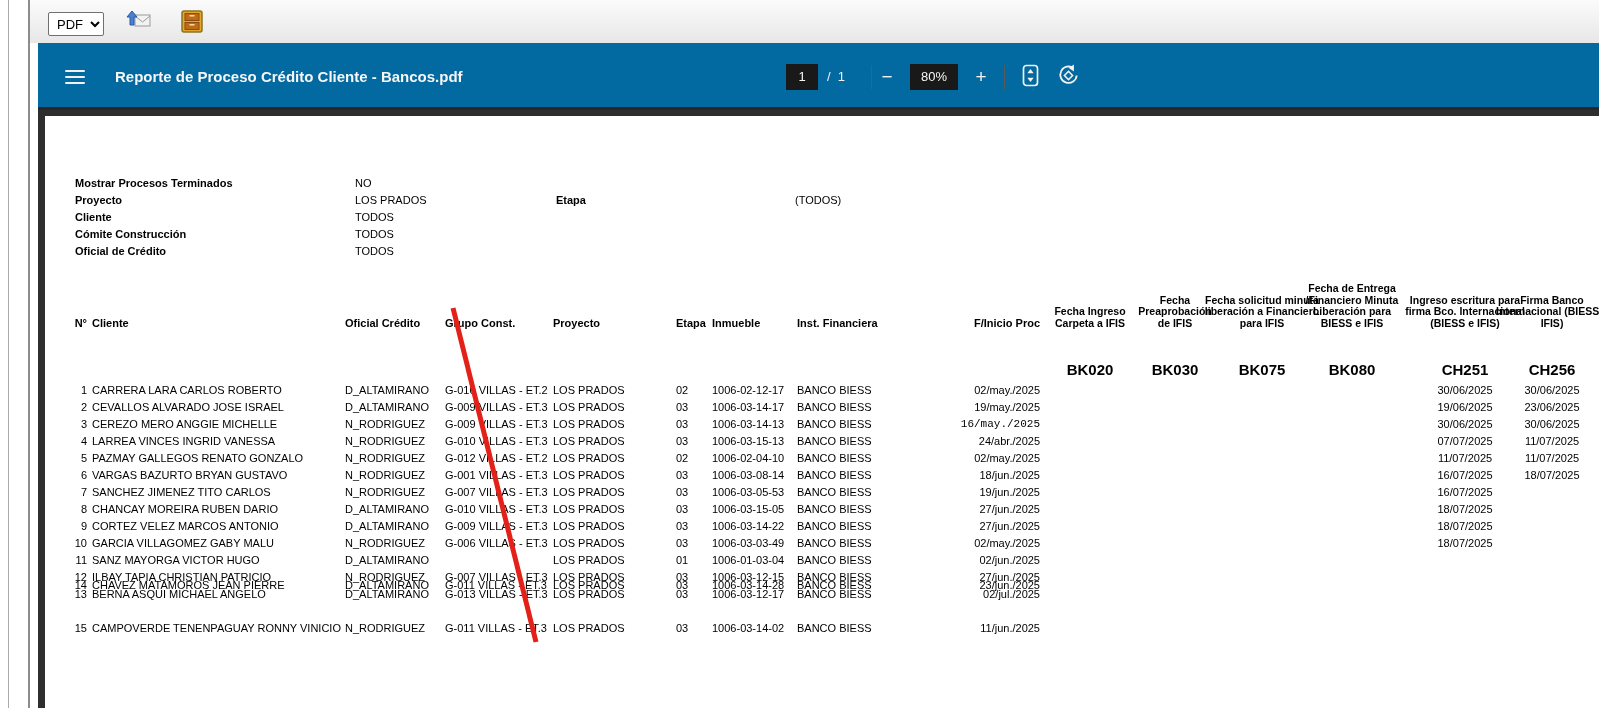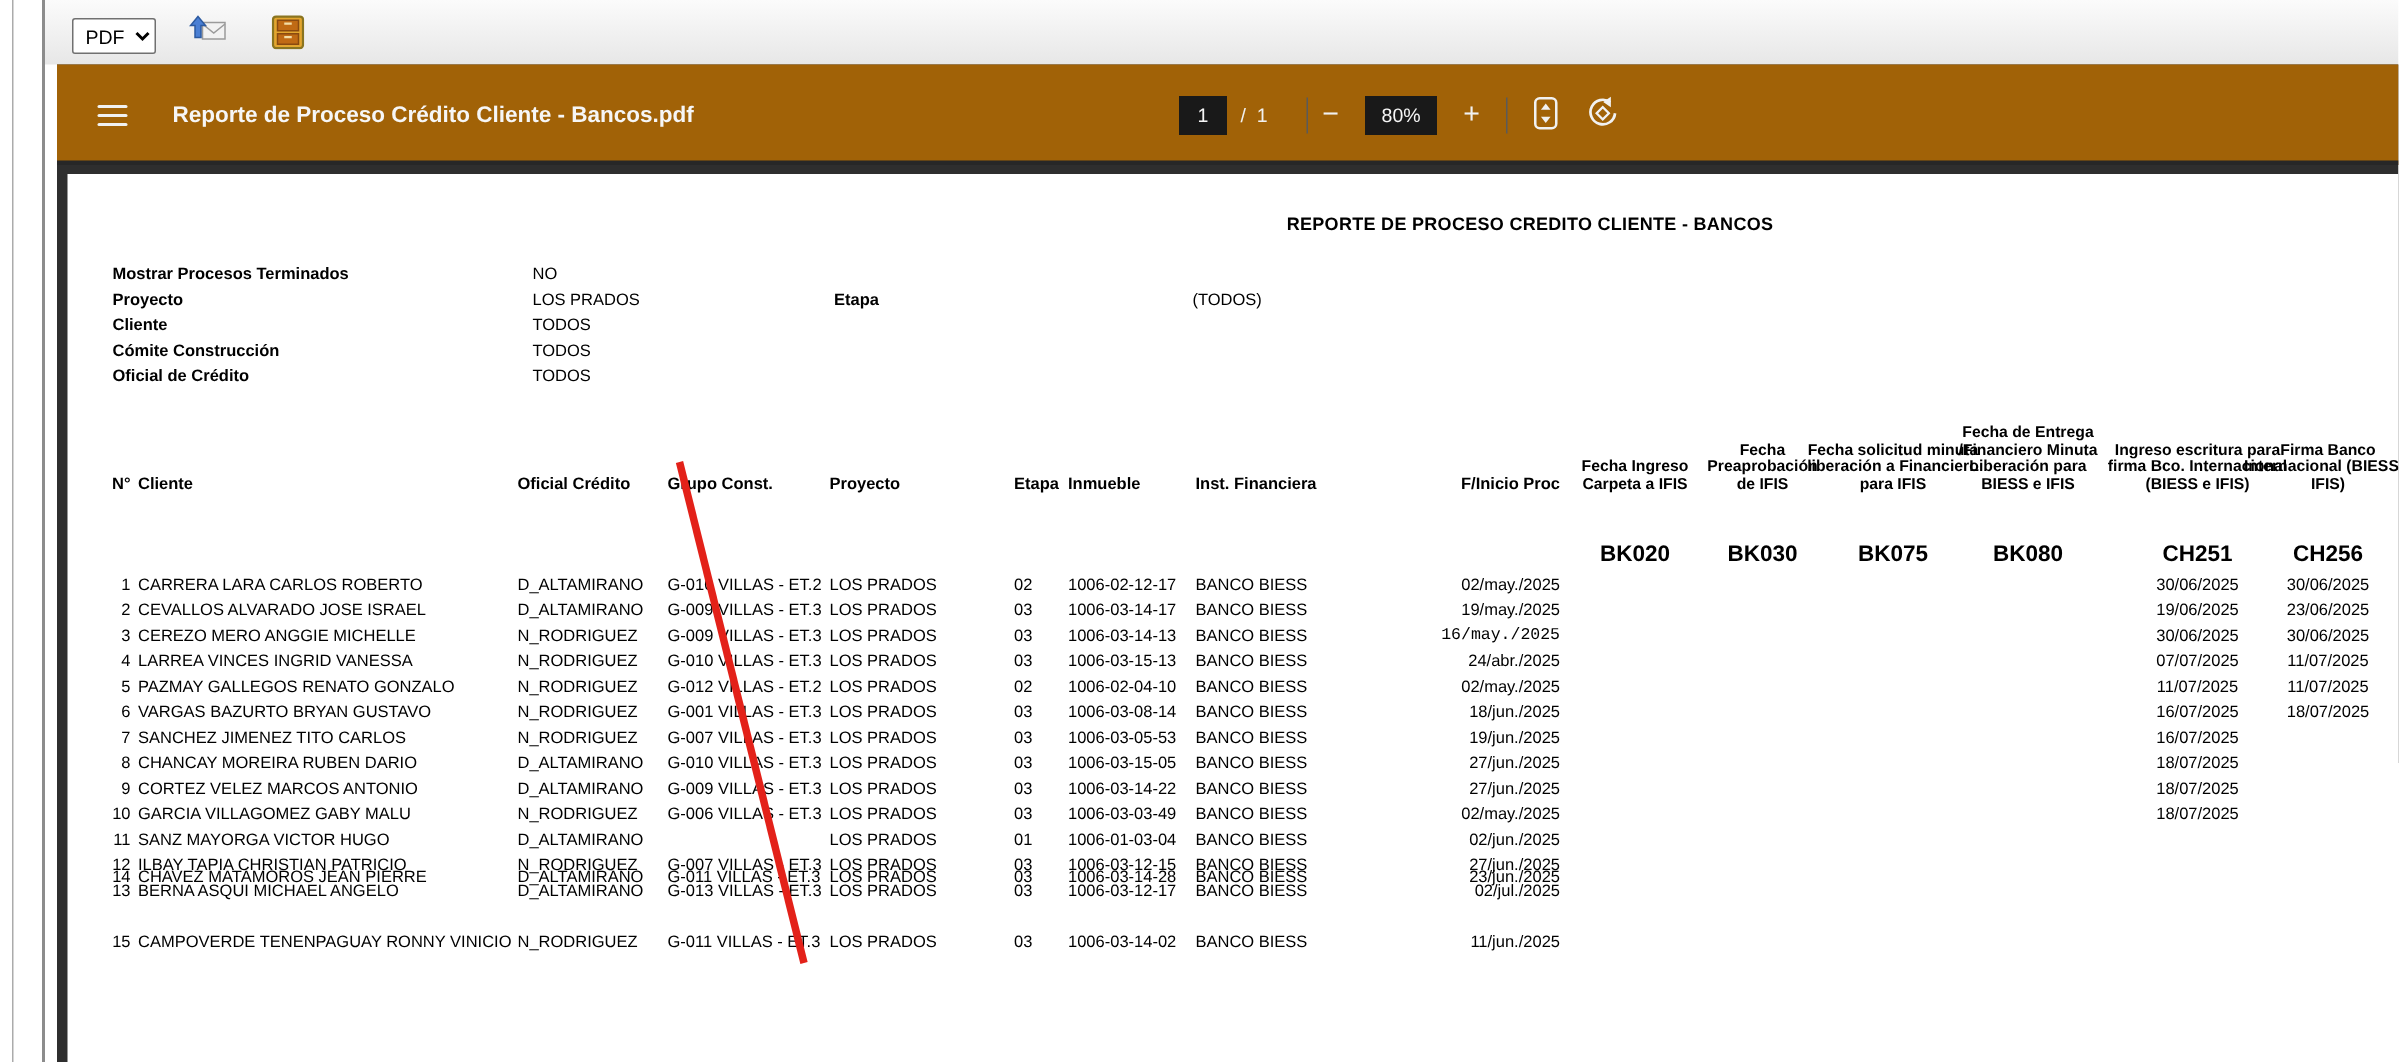--- a/index.html
+++ b/index.html
@@ -25,21 +25,21 @@
     padding-left:4px;
   }
   .chrome-icon-btn { position:absolute; top:10px; width:26px; height:24px; background:transparent; border:none; cursor:pointer; }
   .chrome-icon-btn.export { left:96px; }
   .chrome-icon-btn.archive { left:149px; }
 
   
   .pdf-embed { position:absolute; left:38px; top:43px; right:0; bottom:0; background:#2e2e2e; }
   .pdf-toolbar {
     position:absolute; left:0; top:0; right:0; height:67px;
-    background:#a16207; border-bottom:3px solid #272727;
+    background:#0369a1; border-bottom:3px solid #272727;
   }
   .hamburger { position:absolute; left:27px; top:23px; width:22px; height:20px; background:transparent; border:none; cursor:pointer; }
   .hamburger span { display:block; width:20px; height:2.5px; background:#f1f1f1; margin:3.5px 0; border-radius:1px; }
   .pdf-title {
     position:absolute; left:77px; top:0; height:67px; line-height:67px;
     color:#f6f6f6; font-size:15px; font-weight:bold; white-space:nowrap;
   }
   .toolbar-controls {
     position:absolute; left:748px; top:0; height:67px;
     display:flex; align-items:center; color:#f1f1f1; font-size:13px;
@@ -137,21 +137,20 @@
             <path d="M 16.5 4.2 A 8.2 8.2 0 1 0 19.7 11.5" fill="none" stroke="#f1f1f1" stroke-width="1.8"></path>
             <polygon points="16.9,0.5 16.9,7.5 11.8,4" fill="#f1f1f1"></polygon>
             <rect x="8.6" y="8.6" width="5.8" height="5.8" fill="none" stroke="#f1f1f1" stroke-width="1.5" transform="rotate(45 11.5 11.5)"></rect>
           </svg>
         </span>
       </button>
     </div>
   </div>
 
   <div class="pdf-page">
-    <div class="doc-title">REPORTE DE PROCESO CREDITO CLIENTE - BANCOS</div>
 
     <div class="filter-row" style="top:61px;">
       <span class="filter-label">Mostrar Procesos Terminados</span>
       <span class="filter-value">NO</span>
     </div>
     <div class="filter-row" style="top:78px;">
       <span class="filter-label">Proyecto</span>
       <span class="filter-value">LOS PRADOS</span>
       <span class="filter-label2">Etapa</span>
       <span class="filter-value2">(TODOS)</span>

